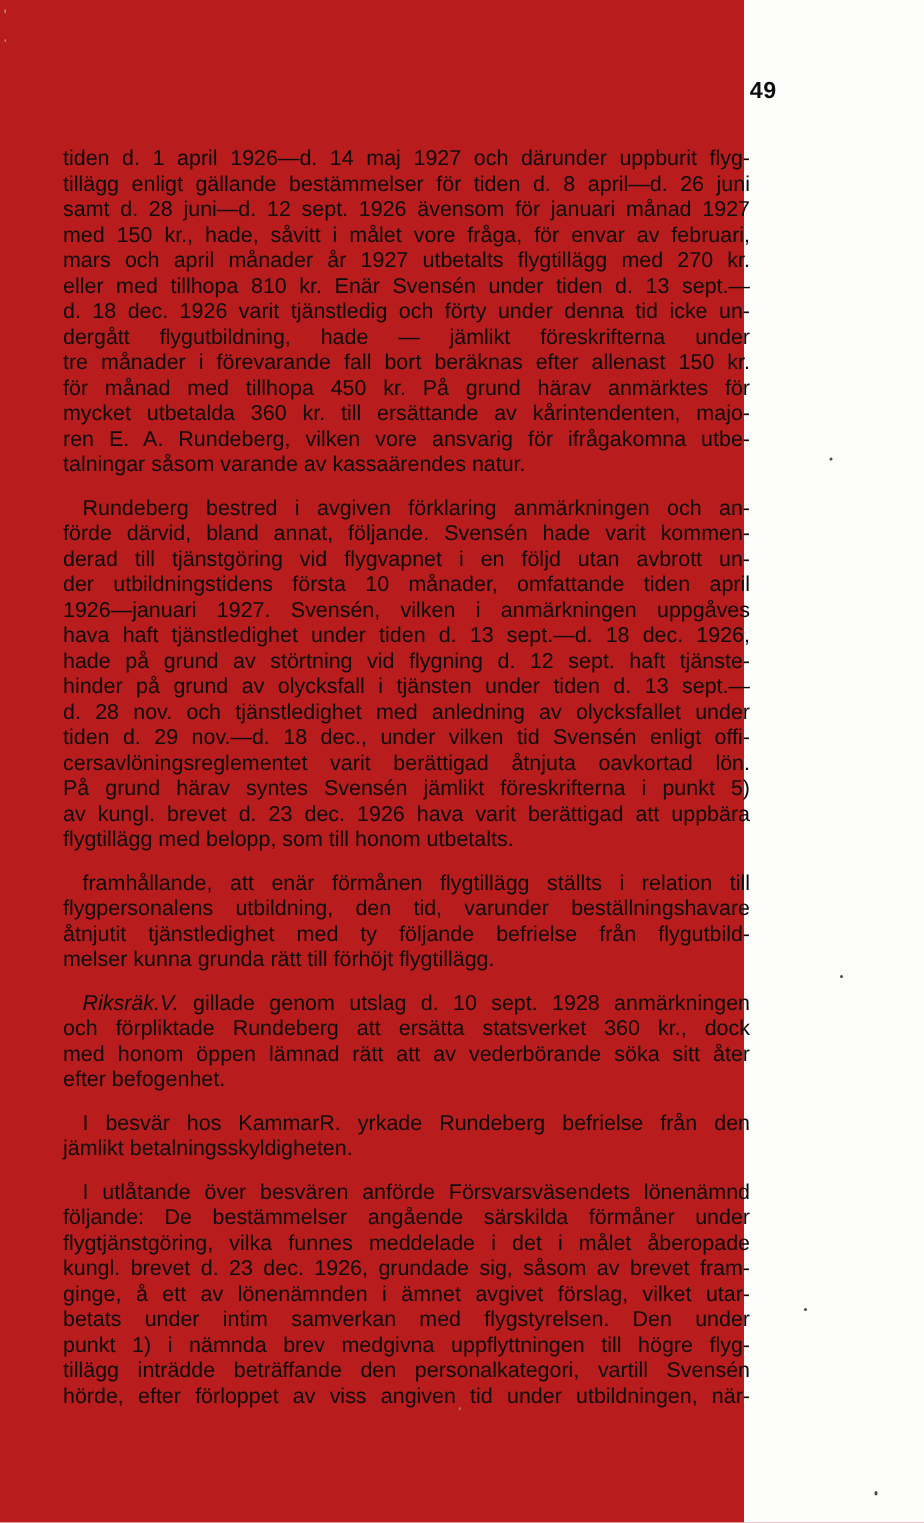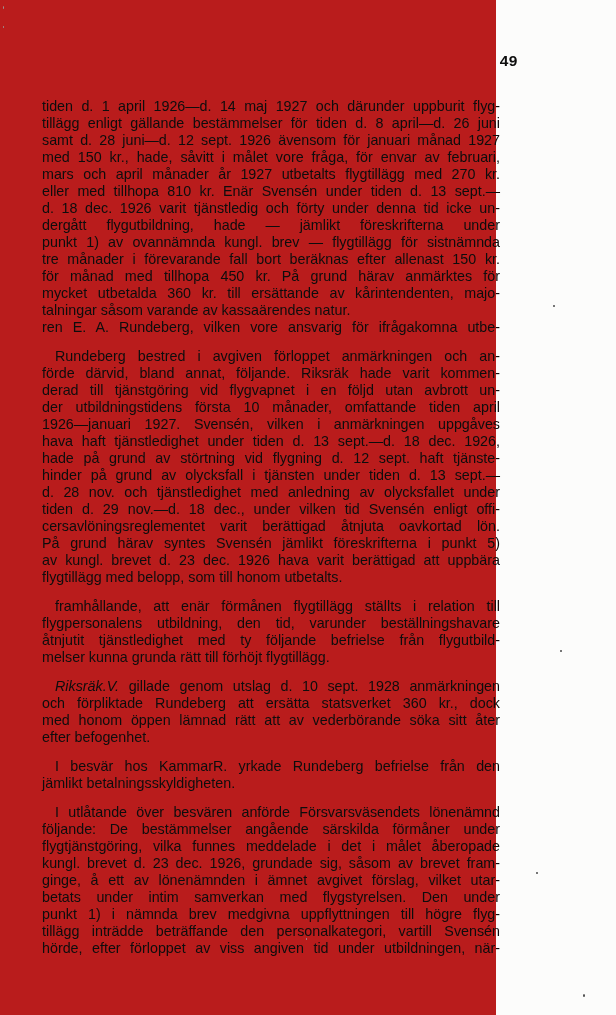--- a/index.html
+++ b/index.html
@@ -65,30 +65,29 @@
   <div class="text-block">
       <div class="para">
         <div class="line">tiden d. 1 april 1926—d. 14 maj 1927 och därunder uppburit flyg-</div>
         <div class="line">tillägg enligt gällande bestämmelser för tiden d. 8 april—d. 26 juni</div>
         <div class="line">samt d. 28 juni—d. 12 sept. 1926 ävensom för januari månad 1927</div>
         <div class="line">med 150 kr., hade, såvitt i målet vore fråga, för envar av februari,</div>
         <div class="line">mars och april månader år 1927 utbetalts flygtillägg med 270 kr.</div>
         <div class="line">eller med tillhopa 810 kr. Enär Svensén under tiden d. 13 sept.—</div>
         <div class="line">d. 18 dec. 1926 varit tjänstledig och förty under denna tid icke un-</div>
         <div class="line">dergått flygutbildning, hade — jämlikt föreskrifterna under</div>
-        <div class="line">punkt 1) av ovannämnda kungl. brev — flygtillägg för sistnämnda</div>
         <div class="line">tre månader i förevarande fall bort beräknas efter allenast 150 kr.</div>
         <div class="line">för månad med tillhopa 450 kr. På grund härav anmärktes för</div>
         <div class="line">mycket utbetalda 360 kr. till ersättande av kårintendenten, majo-</div>
+        <div class="line">ren E. A. Rundeberg, vilken vore ansvarig för ifrågakomna utbe-</div>
         <div class="line last">talningar såsom varande av kassaärendes natur.</div>
-        <div class="line">ren E. A. Rundeberg, vilken vore ansvarig för ifrågakomna utbe-</div>
       </div>
       <div class="para indent">
-        <div class="line">Rundeberg bestred i avgiven förloppet anmärkningen och an-</div>
-        <div class="line">förde därvid, bland annat, följande. Riksräk hade varit kommen-</div>
+        <div class="line">Rundeberg bestred i avgiven förklaring anmärkningen och an-</div>
+        <div class="line">förde därvid, bland annat, följande. Svensén hade varit kommen-</div>
         <div class="line">derad till tjänstgöring vid flygvapnet i en följd utan avbrott un-</div>
         <div class="line">der utbildningstidens första 10 månader, omfattande tiden april</div>
         <div class="line">1926—januari 1927. Svensén, vilken i anmärkningen uppgåves</div>
         <div class="line">hava haft tjänstledighet under tiden d. 13 sept.—d. 18 dec. 1926,</div>
         <div class="line">hade på grund av störtning vid flygning d. 12 sept. haft tjänste-</div>
         <div class="line">hinder på grund av olycksfall i tjänsten under tiden d. 13 sept.—</div>
         <div class="line">d. 28 nov. och tjänstledighet med anledning av olycksfallet under</div>
         <div class="line">tiden d. 29 nov.—d. 18 dec., under vilken tid Svensén enligt offi-</div>
         <div class="line">cersavlöningsreglementet varit berättigad åtnjuta oavkortad lön.</div>
         <div class="line">På grund härav syntes Svensén jämlikt föreskrifterna i punkt 5)</div>

